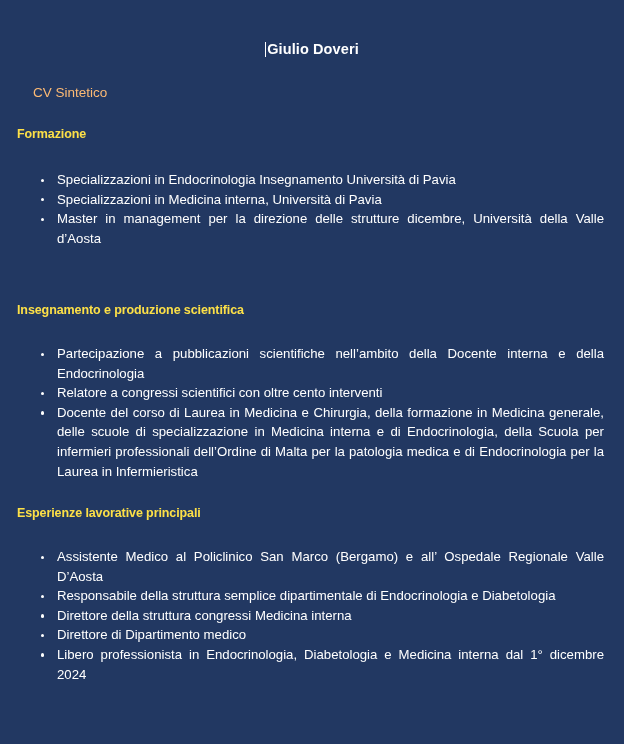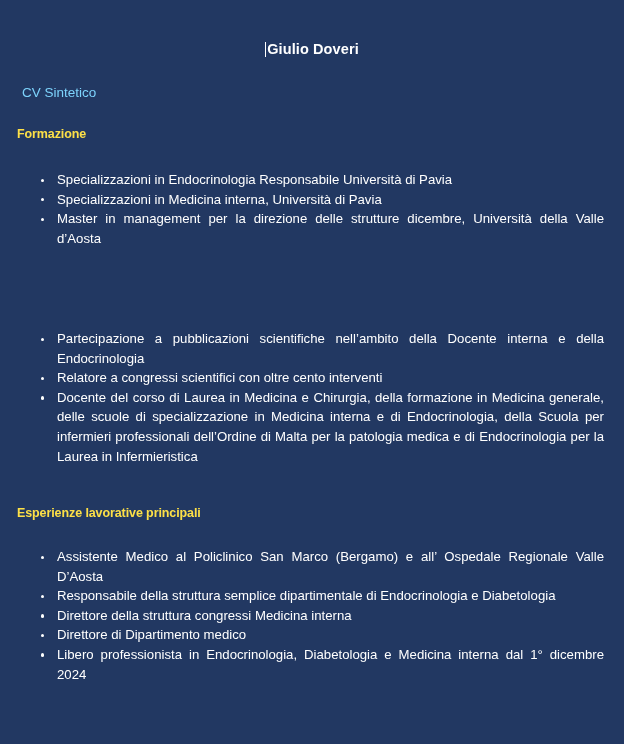--- a/index.html
+++ b/index.html
@@ -39,26 +39,26 @@
     display: inline-block;
     width: 1px;
     height: 15px;
     background: #FFFFFF;
     vertical-align: -3px;
     margin-right: 1px;
   }
 
   
   .subtitle {
-    color: #7dd3fc;
+    color: #fdba74;
     font-size: 13.5px;
     margin: 0;
     padding: 0;
     position: absolute;
-    left: 22px;
+    left: 33px;
     top: 85px;
     line-height: 16px;
     font-weight: normal;
   }
 
   
   .section-heading {
     color: #fde047;
     font-weight: bold;
     font-size: 12.5px;
@@ -110,27 +110,28 @@
 
 <div class="page">
 
   <div class="doc-title"><span class="caret"></span><span>Giulio Doveri</span></div>
 
   <div class="subtitle">CV Sintetico</div>
 
   <div class="section" style="top:127px;">
     <div class="section-heading">Formazione</div>
     <ul class="bullets" style="margin-top:28px;">
-      <li>Specializzazioni in Endocrinologia Responsabile Università di Pavia</li>
+      <li>Specializzazioni in Endocrinologia Insegnamento Università di Pavia</li>
       <li>Specializzazioni in Medicina interna, Università di Pavia</li>
       <li class="justify-all">Master in management per la direzione delle strutture dicembre, Università della Valle d’Aosta</li>
     </ul>
   </div>
 
   <div class="section" style="top:303px;">
+    <div class="section-heading">Insegnamento e produzione scientifica</div>
     <ul class="bullets" style="margin-top:26px;">
       <li>Partecipazione a pubblicazioni scientifiche nell’ambito della Docente interna e della Endocrinologia</li>
       <li>Relatore a congressi scientifici con oltre cento interventi</li>
       <li class="justify-all">Docente del corso di Laurea in Medicina e Chirurgia, della formazione in Medicina generale, delle scuole di specializzazione in Medicina interna e di Endocrinologia, della Scuola per infermieri professionali dell’Ordine di Malta per la patologia medica e di Endocrinologia per la Laurea in Infermieristica</li>
     </ul>
   </div>
 
   <div class="section" style="top:506px;">
     <div class="section-heading">Esperienze lavorative principali</div>
     <ul class="bullets" style="margin-top:26px;">

